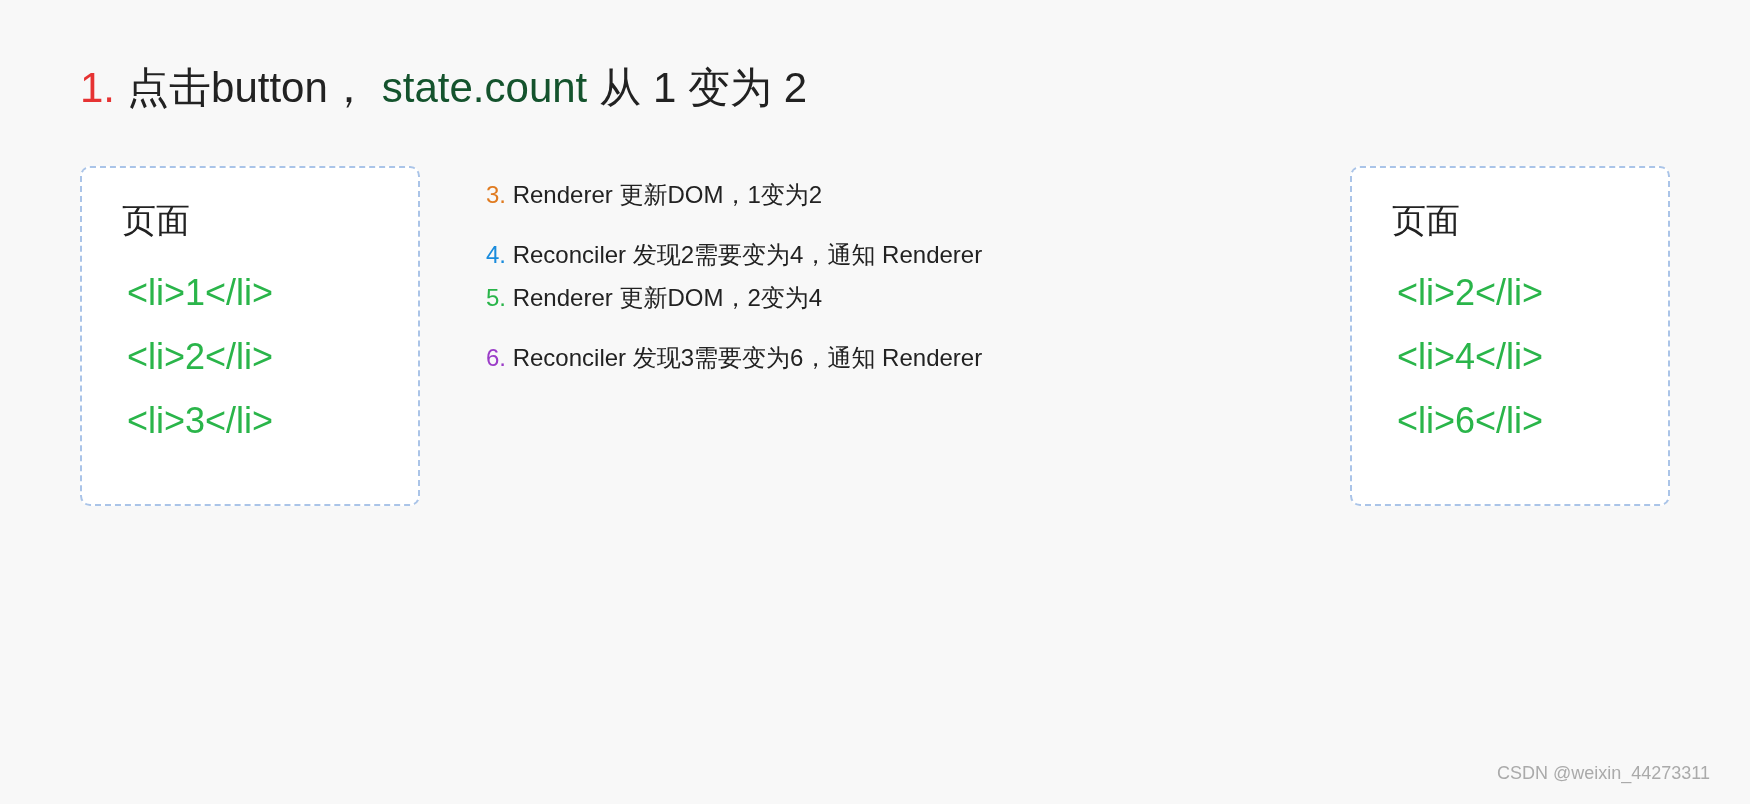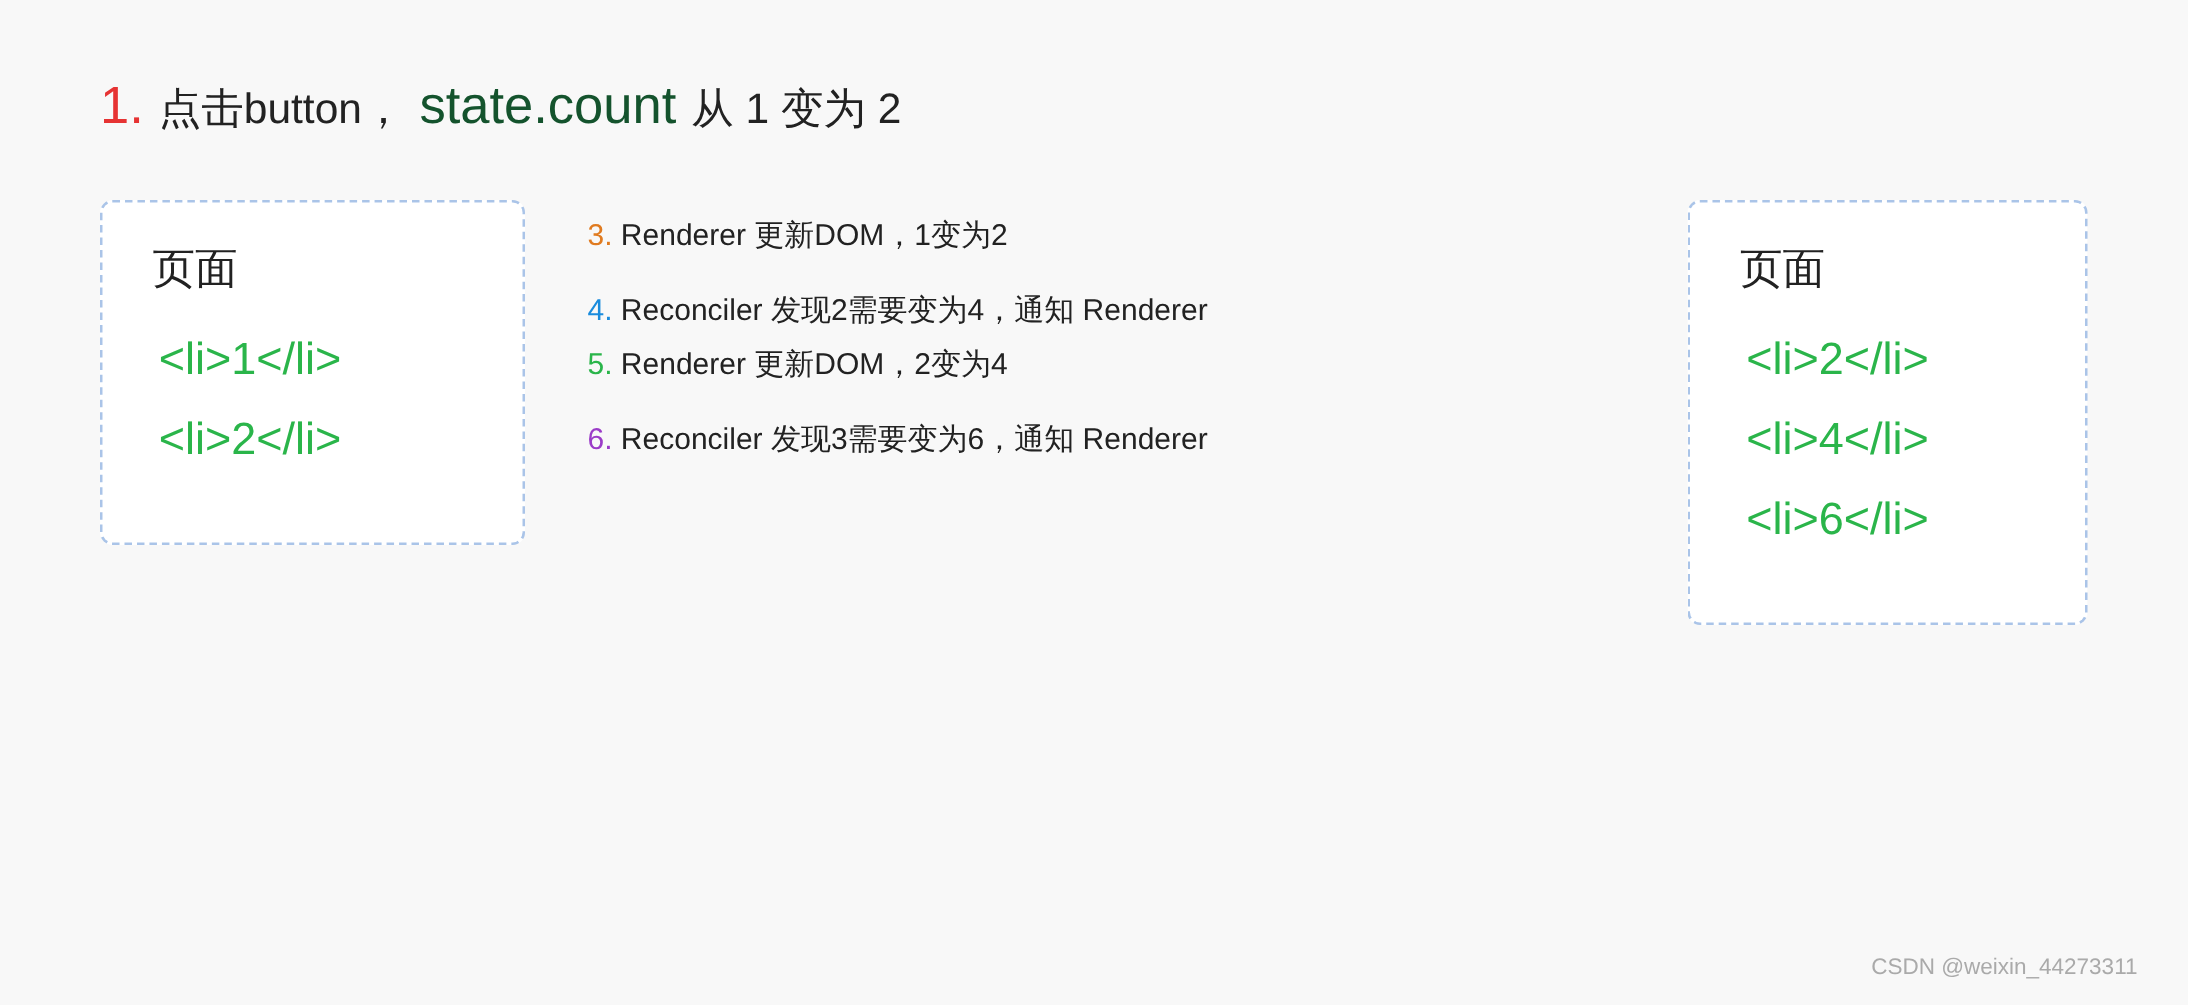--- a/index.html
+++ b/index.html
@@ -31,21 +31,21 @@
     }
 
     .title-number {
       color: #e63333;
       font-size: 42px;
       font-weight: 500;
     }
 
     .title-text-black {
       color: #222;
-      font-size: 34px;
+      font-size: 42px;
       font-weight: 500;
     }
 
     .title-state-count {
       color: #14532d;
       font-size: 42px;
       font-weight: 500;
     }
 
     .box-left {
@@ -133,41 +133,42 @@
       bottom: 20px;
       right: 40px;
       font-size: 18px;
       color: #aaa;
       margin-top: 40px;
     }
 
     .boxes-and-steps {
       display: flex;
       align-items: flex-start;
-      gap: 0;
+      gap: 16px;
       width: 100%;
     }
   </style>
 </head>
 <body>
 
 <div class="main-container">
   <div class="title-row">
     <span class="title-number">1.</span>
     <span class="title-text-black">点击button，</span>
     <span class="title-state-count">state.count</span>
     <span class="title-text-black">从 1 变为 2</span>
   </div>
 
   <div class="boxes-and-steps">
 
     <div class="box-left">
       <div class="box-title">页面</div>
       <div class="li-item">&lt;li&gt;1&lt;/li&gt;</div>
       <div class="li-item">&lt;li&gt;2&lt;/li&gt;</div>
+      <div class="li-item">&lt;li&gt;3&lt;/li&gt;</div>
     </div>
 
     <div class="steps-area" style="padding-left: 50px; padding-right: 40px;">
       <div class="step-group">
         <div class="step-line">
           <span class="step-number-orange">3.</span>
           <span> Renderer 更新DOM，1变为2</span>
         </div>
       </div>
 

